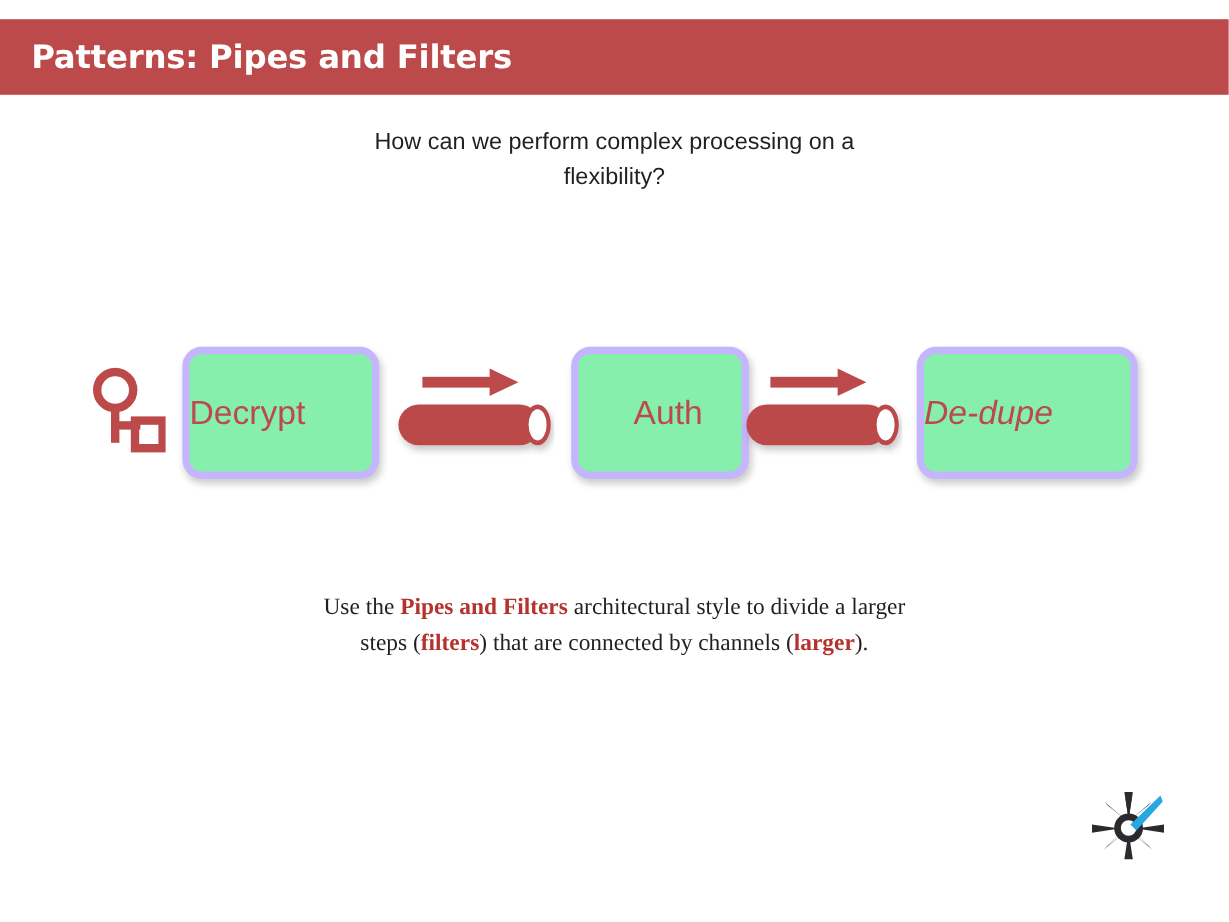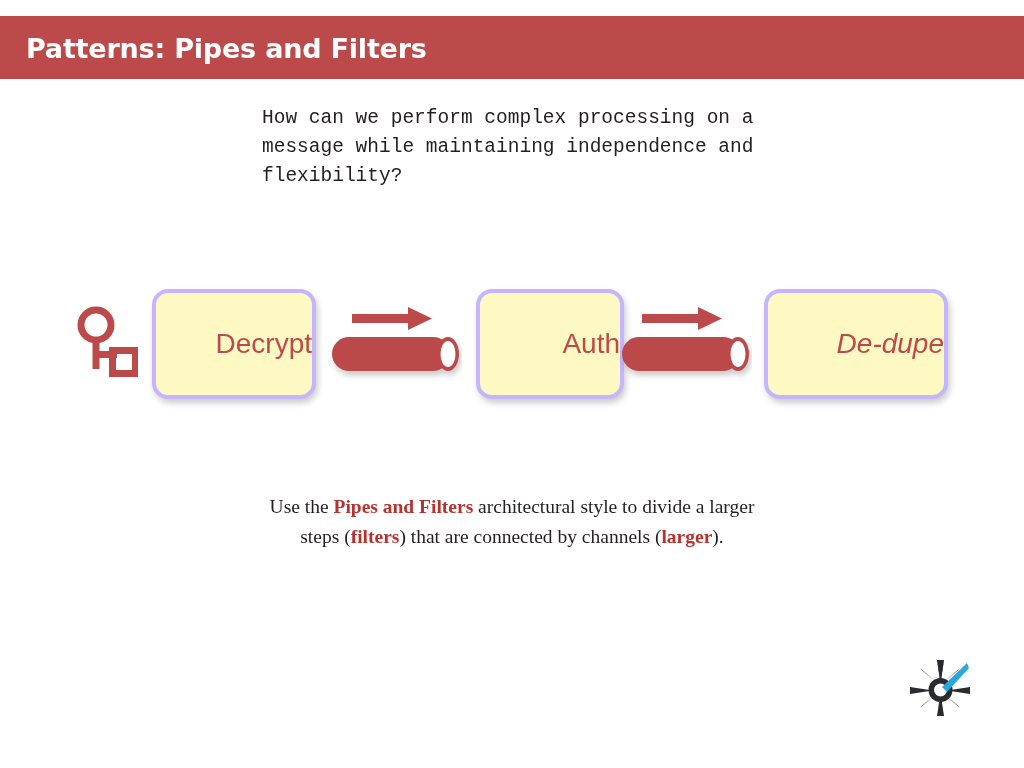--- a/index.html
+++ b/index.html
@@ -36,24 +36,25 @@
     white-space: nowrap;
     font-family: "DejaVu Sans", sans-serif;
   }
 
   
   .question-block {
     position: absolute;
     left: 262px;
     top: 104px;
     width: 500px;
+    text-align: center;
     font-size: 19.5px;
     line-height: 29px;
     color: #231f20;
-    font-family: Liberation Mono, monospace;
+    font-family: Liberation Sans, sans-serif;
   }
   .question-block .q-line {
     display: block;
   }
 
   
   .diagram {
     position: absolute;
     left: 0;
     top: 270px;
@@ -69,36 +70,36 @@
     width: 62px;
     height: 76px;
   }
 
   
   .stage-box {
     position: absolute;
     top: 19px;
     height: 110px;
     box-sizing: border-box;
-    border: 4px solid #c4b5fd;
+    border: 6px solid #c4b5fd;
     border-radius: 16px;
-    background: #fef9c3;
+    background: #86efac;
     box-shadow: 2px 4px 6px rgba(0,0,0,0.20);
     display: flex;
     align-items: center;
-    justify-content: flex-end;
+    justify-content: flex-start;
   }
   .stage-label {
     font-size: 28px;
     color: #bc4a4a;
     font-family: "Liberation Sans", sans-serif;
     white-space: nowrap;
   }
   .stage-box.box-1 { left: 152px; width: 164px; }
-  .stage-box.box-2 { left: 476px; width: 148px; }
+  .stage-box.box-2 { left: 476px; width: 148px; padding-left: 46px; }
   .stage-box.box-3 { left: 764px; width: 184px; font-style: italic; }
 
   
   .pipe {
     position: absolute;
     top: 35px;
     width: 136px;
     height: 78px;
   }
   .pipe.pipe-1 { left: 326px; }
@@ -135,21 +136,20 @@
 </style>
 </head>
 <body>
 
 <div class="header-bar">
   <div class="header-title">Patterns: Pipes and Filters</div>
 </div>
 
 <div class="question-block">
   <span class="q-line">How can we perform complex processing on a</span>
-  <span class="q-line">message while maintaining independence and</span>
   <span class="q-line">flexibility?</span>
 </div>
 
 <div class="diagram">
 
   <div class="key-icon">
     <svg viewBox="0 0 62 76" width="62" height="76" xmlns="http://www.w3.org/2000/svg">
       <g filter="none">
         <circle cx="20" cy="19" r="15" fill="none" stroke="#bc4a4a" stroke-width="7"></circle>
         <rect x="16.5" y="32" width="7" height="31" fill="#bc4a4a"></rect>

